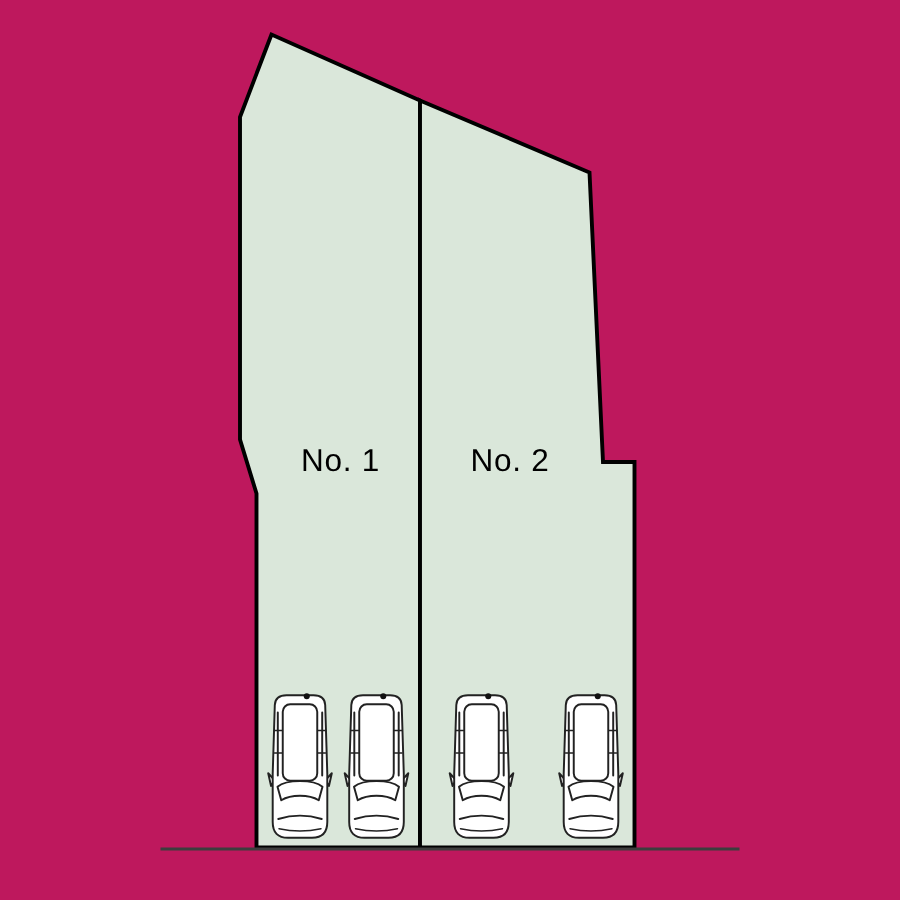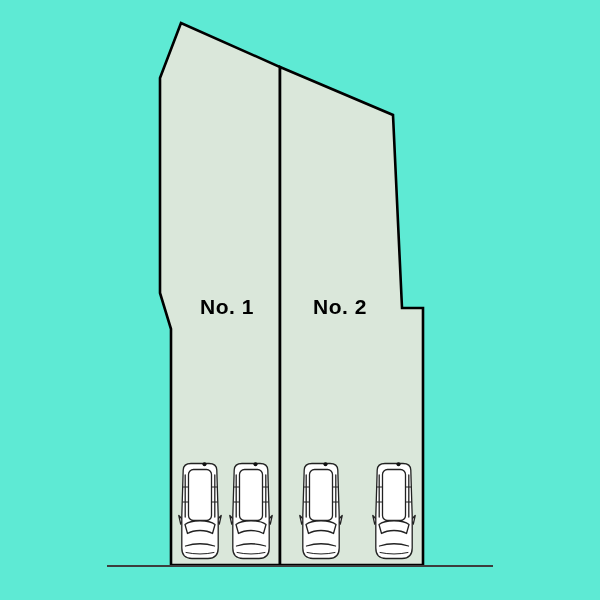--- a/index.html
+++ b/index.html
@@ -4,24 +4,23 @@
 <style>
   html, body {
     margin: 0;
     padding: 0;
     background: #ffffff;
   }
   .stage {
     position: relative;
     width: 600px;
     height: 600px;
-    background: #5eead4;
+    background: #be185d;
     overflow: hidden;
     font-family: "Liberation Sans", sans-serif;
-    font-weight: bold;
   }
   .stage svg {
     display: block;
     width: 600px;
     height: 600px;
   }
   text.plot-label {
     font-family: "Liberation Sans", sans-serif;
     font-size: 21px;
     letter-spacing: 0.5px;

